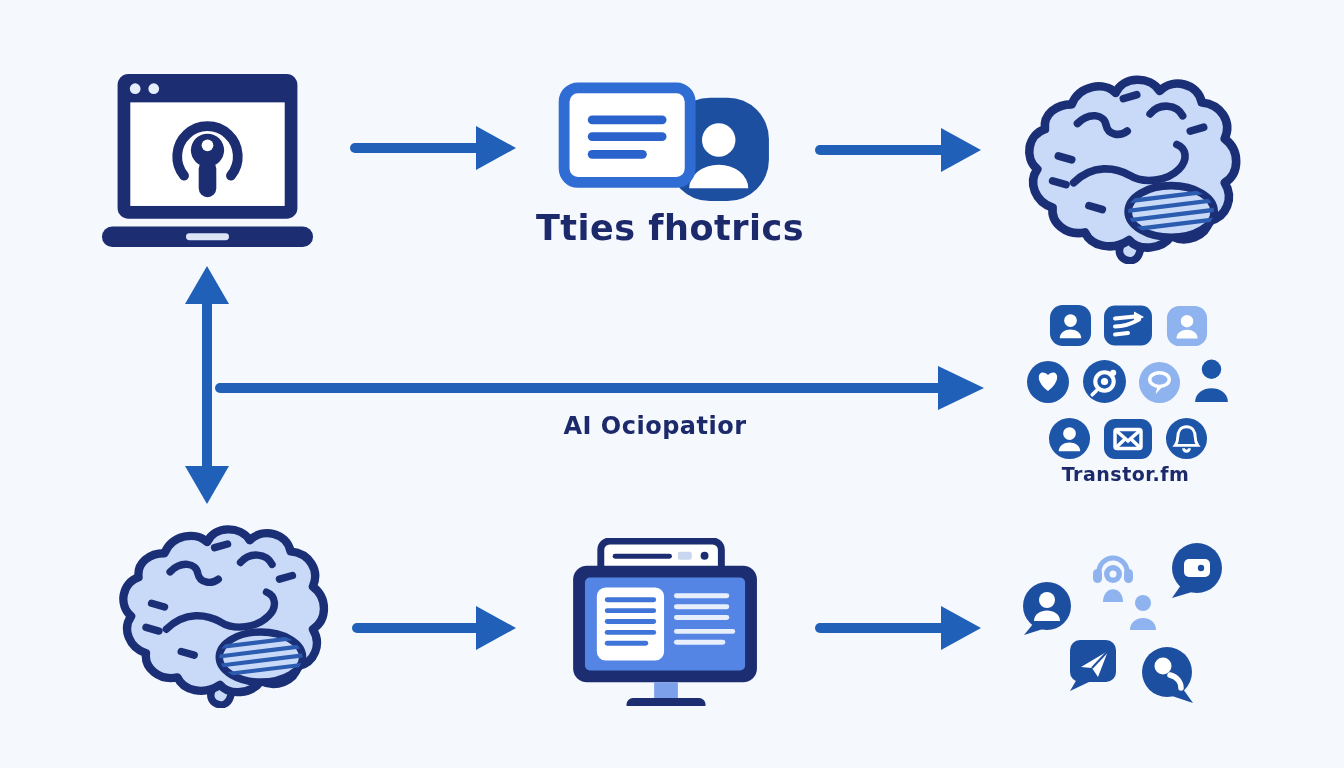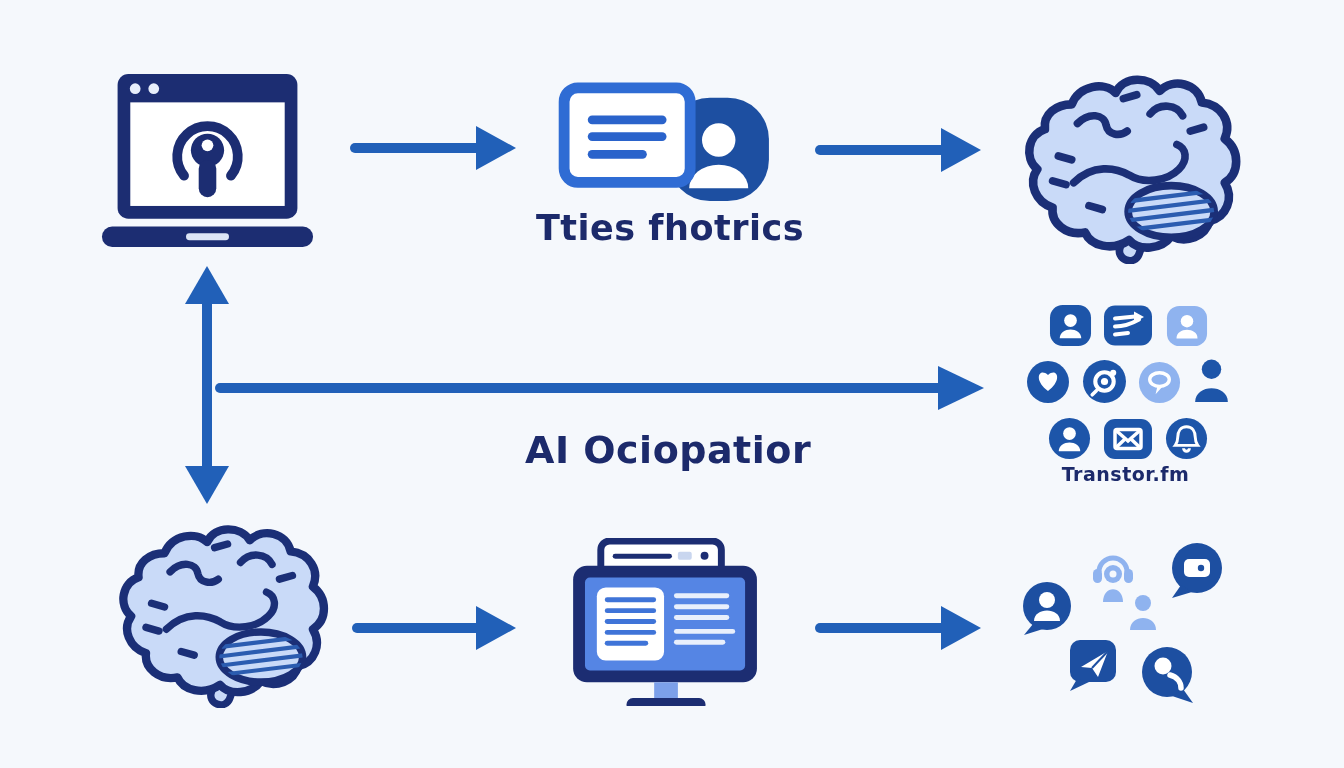--- a/index.html
+++ b/index.html
@@ -7,21 +7,21 @@
     position:relative;width:1344px;height:768px;overflow:hidden;
     background:#f5f8fc;
     font-family:"DejaVu Sans","Liberation Sans",sans-serif;
   }
   .abs{position:absolute;}
   .caption{
     position:absolute;color:#1c2a6b;font-weight:bold;text-align:center;
     letter-spacing:.5px;white-space:nowrap;
   }
   .cap-transcript{left:520px;top:208px;width:300px;font-size:35px;}
-  .cap-middle{left:525px;top:428px;width:260px;font-size:38px;}
+  .cap-middle{left:525px;top:412px;width:260px;font-size:24px;}
   .cap-platform{left:1028px;top:463px;width:195px;font-size:19px;}
   svg{display:block;}
 </style>
 </head>
 <body>
 
 <div id="stage">
 
   <svg class="abs" style="left:0;top:0" width="1344" height="768" viewBox="0 0 1344 768">
     <g fill="#2160b8" stroke="#2160b8" stroke-width="10" stroke-linecap="round">

